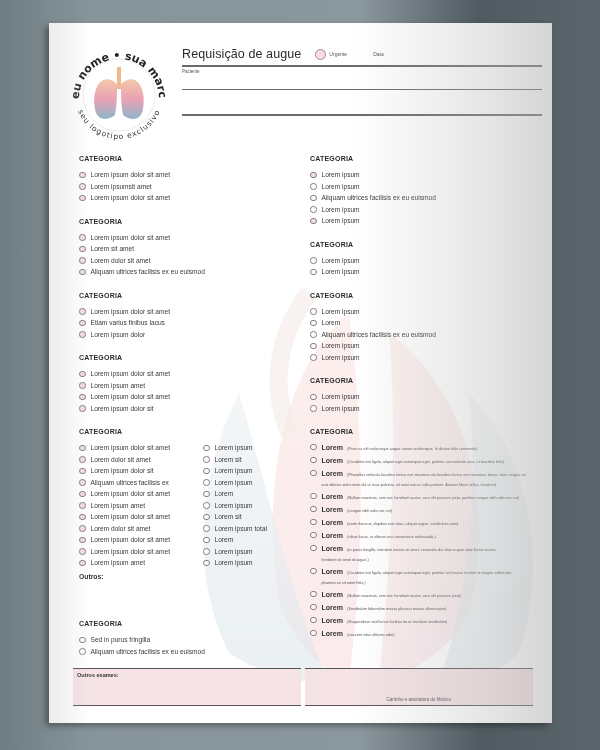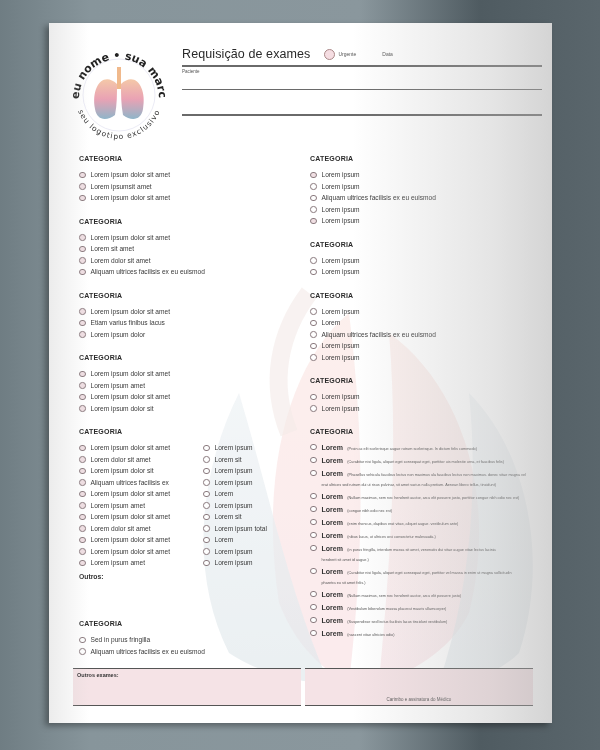--- a/index.html
+++ b/index.html
@@ -104,21 +104,21 @@
     <text font-size="11" font-weight="bold" fill="#222" font-family="DejaVu Sans, sans-serif">
       <textPath href="#arcTop" startOffset="50%" text-anchor="middle">• seu nome • sua marca •</textPath>
     </text>
     <text font-size="7.5" fill="#333" letter-spacing="1" font-family="DejaVu Sans, sans-serif">
       <textPath href="#arcBot" startOffset="50%" text-anchor="middle">seu logotipo exclusivo</textPath>
     </text>
   </svg>
 
   <div class="header">
     <div class="title-row">
-      <span class="title">Requisição de exames</span>
+      <span class="title">Requisição de augue</span>
       <span class="urgent">
         <span class="urgent-dot"></span>
         <span class="urgent-label">Urgente</span>
       </span>
       <span class="date-label">Data</span>
     </div>
     <div class="hline"></div>
     <div class="patient-label">Paciente</div>
     <div class="hline" style="margin-top:15px"></div>
     <div class="hline" style="margin-top:24px"></div>

